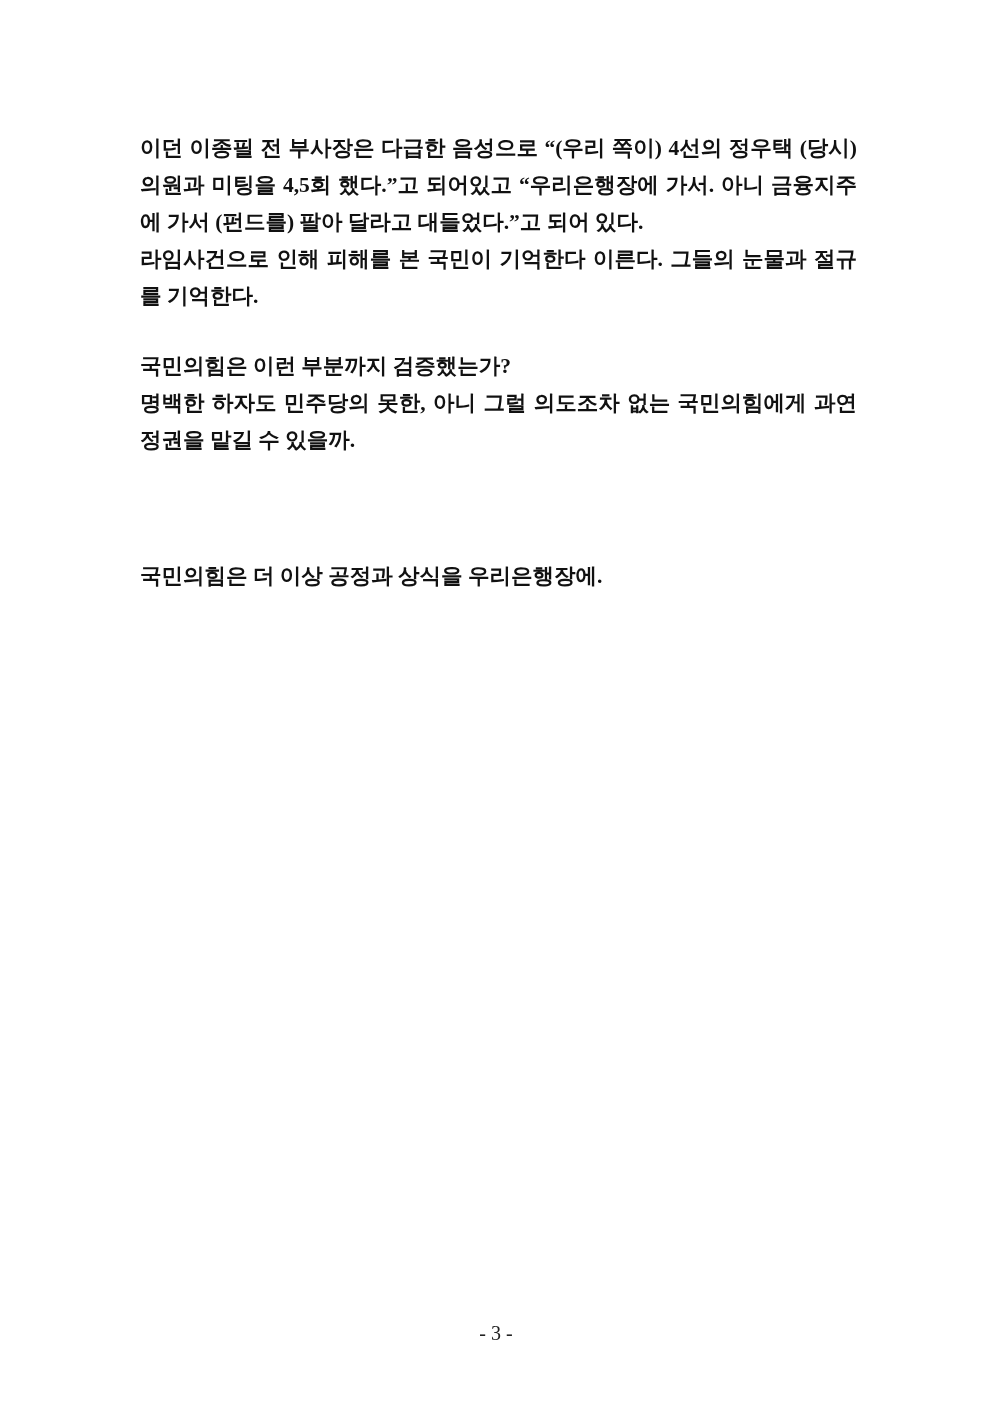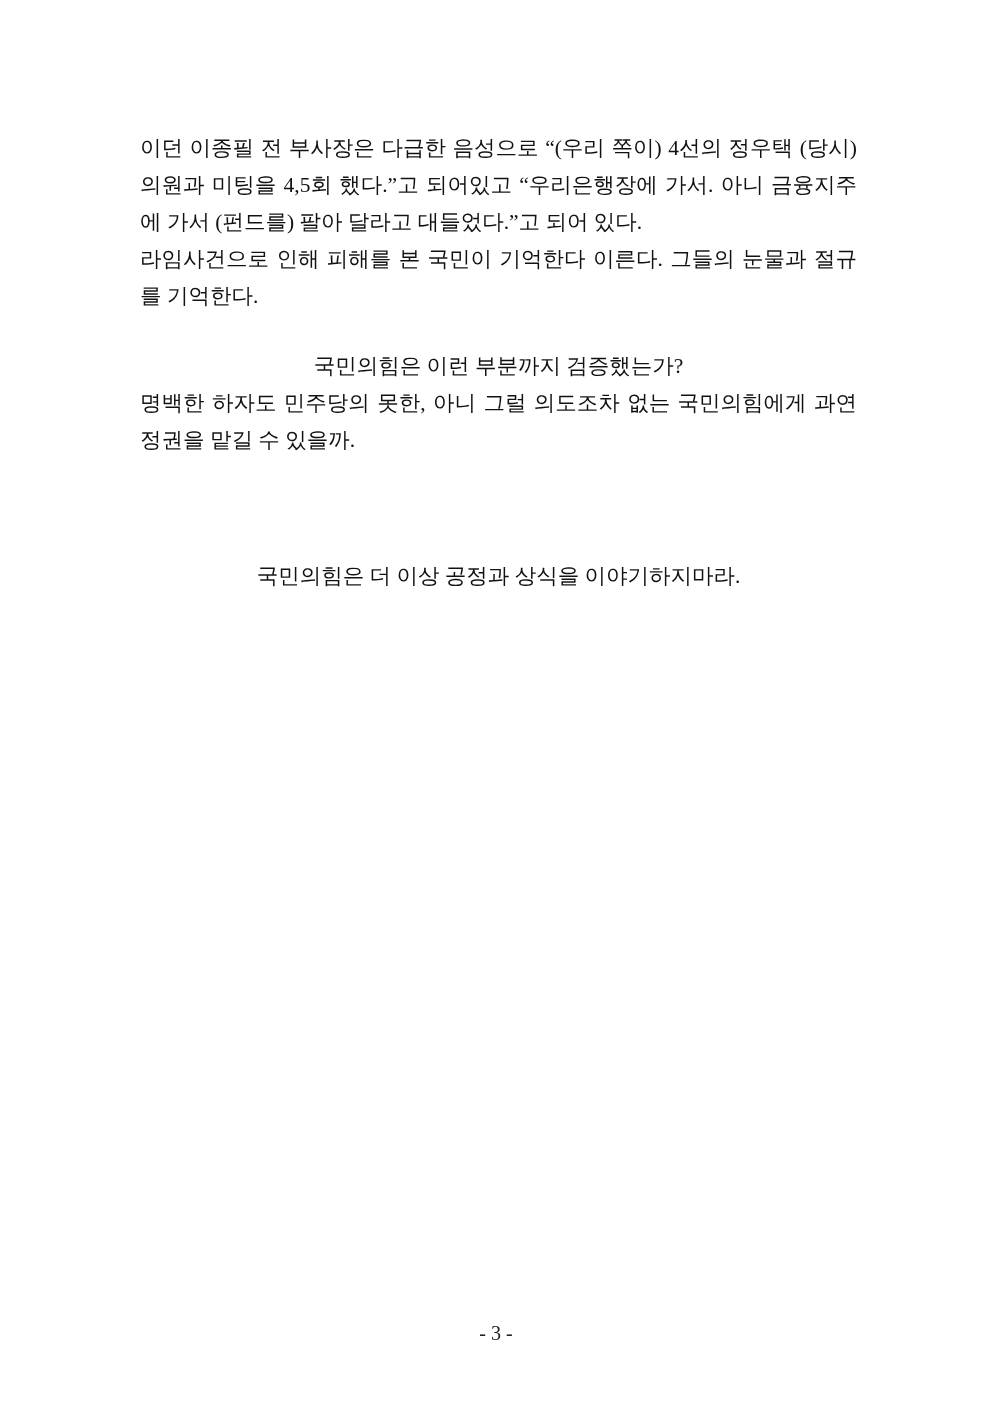--- a/index.html
+++ b/index.html
@@ -16,37 +16,38 @@
     overflow: hidden;
   }
   .page {
     position: absolute;
     left: 0;
     top: 0;
     width: 992px;
     height: 1151px;
     box-sizing: border-box;
     padding: 130px 135px 0 140px;
+    font-weight: bold;
   }
   .doc-body {
     font-size: 21.5px;
     line-height: 1.72;
     text-align: justify;
     text-justify: inter-word;
     color: #111111;
   }
   .para {
     margin: 0;
     white-space: pre-wrap;
   }
   .para.justified {
     text-align: justify;
   }
   .para.plain {
-    text-align: center;
+    text-align: left;
   }
   .spacer {
     height: 33px;
   }
   .footer {
     position: absolute;
     left: 0;
     bottom: 58px;
     width: 992px;
     text-align: center;
@@ -70,21 +71,21 @@
     <p class="para justified">명백한 하자도 민주당의 못한, 아니 그럴 의도조차 없는 국민의힘에게 과연 정권을 맡길 수 있을까.</p>
 
     <div class="spacer"></div>
 
 
     <div class="spacer"></div>
 
 
     <div class="spacer"></div>
 
-    <p class="para plain">국민의힘은 더 이상 공정과 상식을 이야기하지마라.</p>
+    <p class="para plain">국민의힘은 더 이상 공정과 상식을 우리은행장에.</p>
 
     <div class="spacer"></div>
 
 
   </div>
 </div>
 
 <div class="footer">- 3 -</div>
 
 </body></html>

